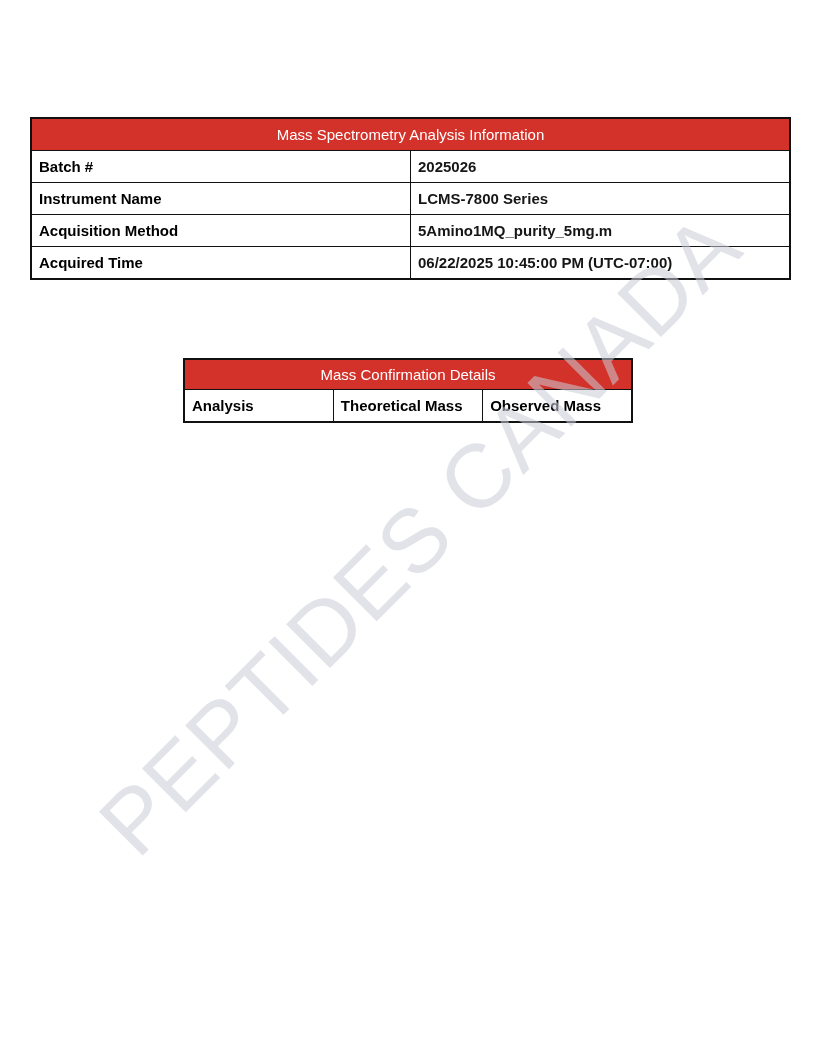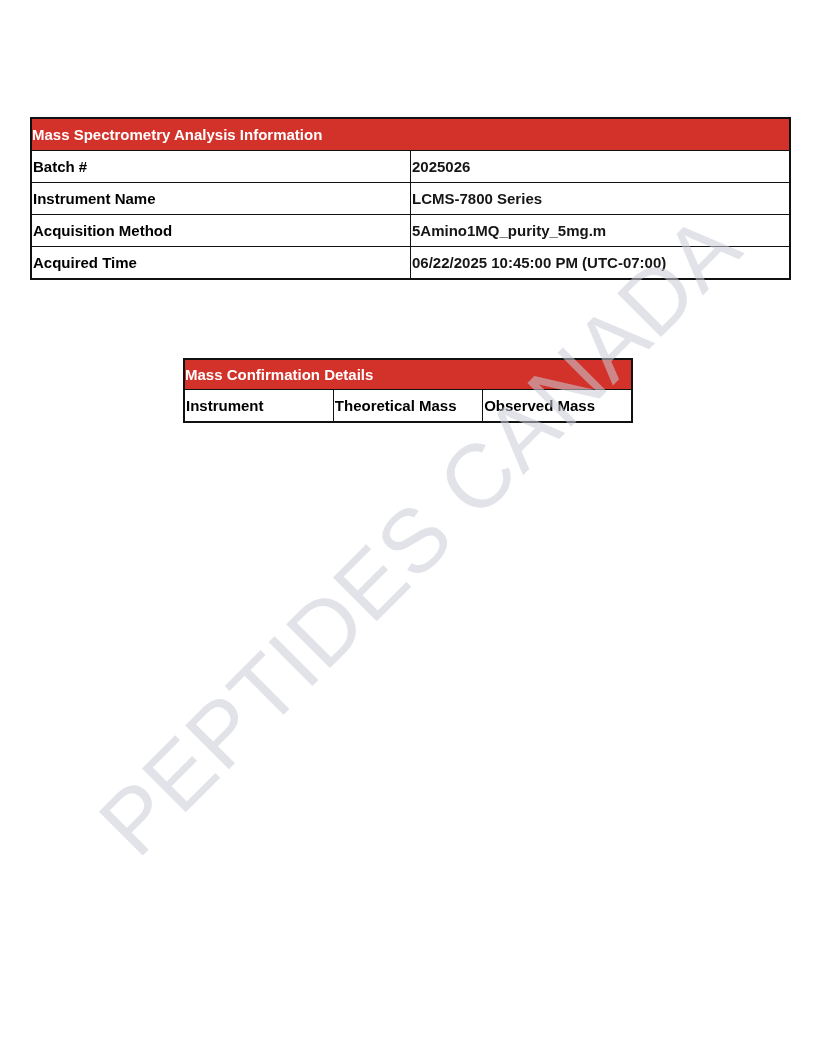--- a/index.html
+++ b/index.html
@@ -37,31 +37,31 @@
     border-radius: 17px;
   }
   table, td {
     border: 1px solid #111111;
   }
   table {
     border-width: 2px;
   }
   td {
     font-size: 15px;
-    padding: 0 0 0 1px;
+    padding: 0 0 0 7px;
     vertical-align: middle;
     height: 31px;
     overflow: hidden;
     white-space: nowrap;
   }
   .title-cell {
     background: #d2322a;
     color: #ffffff;
-    font-weight: bold;
-    text-align: left;
+    font-weight: normal;
+    text-align: center;
     height: 29px;
     padding: 0;
   }
   .label-cell, .col-head {
     font-weight: bold;
     color: #000000;
   }
   #info-table td { height: 31px; }
   #info-table .c0 { width: 378px; }
   #info-table .c1 { width: 381px; font-weight: bold; }
@@ -113,21 +113,21 @@
       </tr>
     </tbody>
   </table>
 
   <table id="conf-table">
     <tbody>
       <tr>
         <td class="title-cell" colspan="3">Mass Confirmation Details</td>
       </tr>
       <tr>
-        <td class="col-head c0">Instrument</td>
+        <td class="col-head c0">Analysis</td>
         <td class="col-head c1">Theoretical Mass</td>
         <td class="col-head c2">Observed Mass</td>
       </tr>
     </tbody>
   </table>
 
   <div class="watermark">PEPTIDES CANADA</div>
 
 </div>
 

